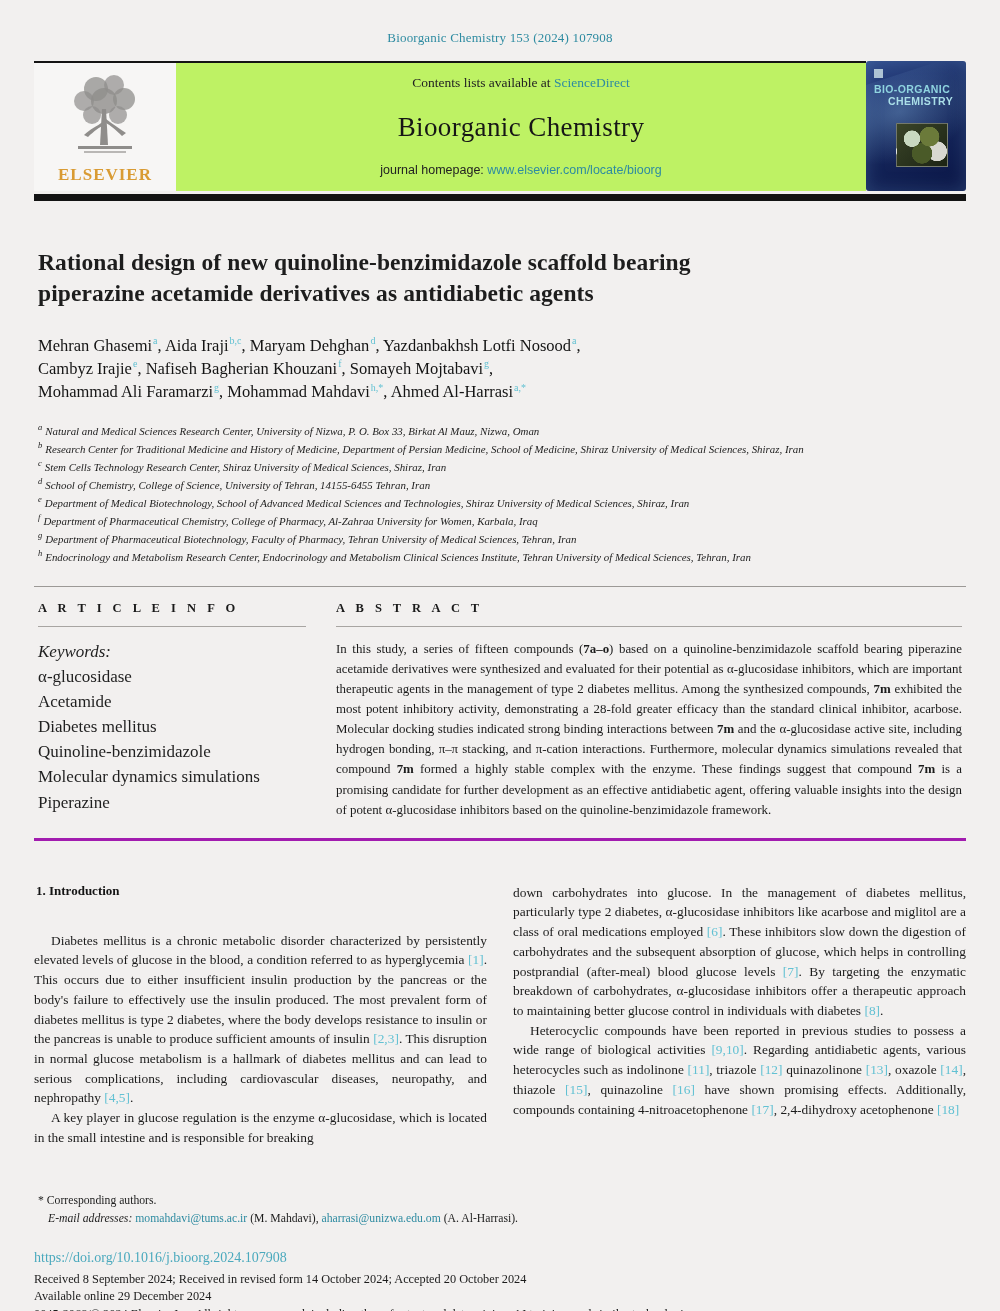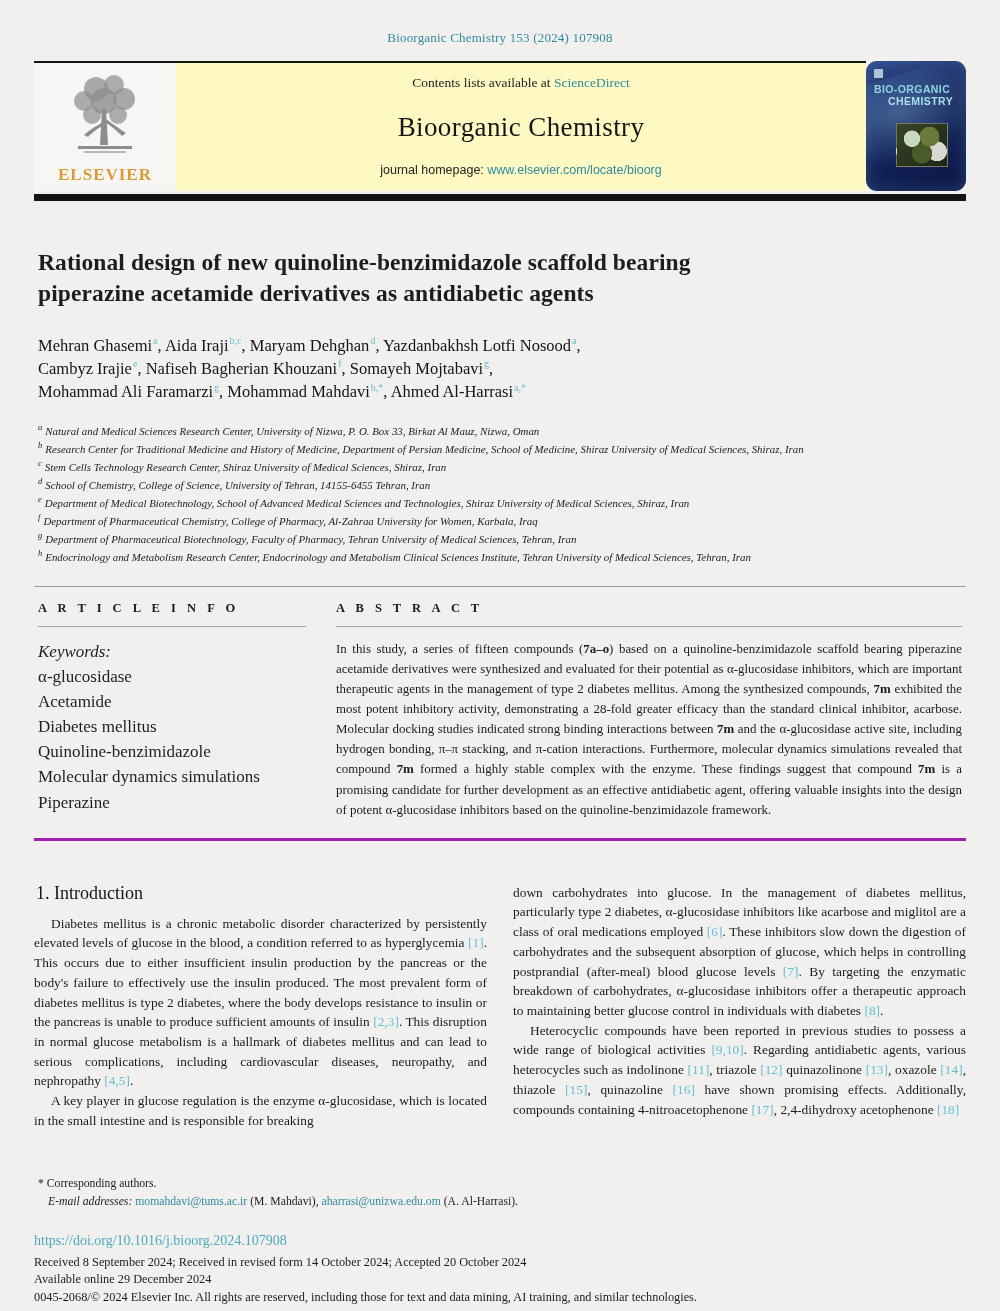--- a/index.html
+++ b/index.html
@@ -26,35 +26,35 @@
   .logo-box {
     width:142px; padding:8px 6px 6px 6px; text-align:center; background:#f7f6f5;
     display:flex; flex-direction:column; align-items:center; justify-content:flex-end;
   }
   .logo-box svg { display:block; margin-bottom:2px; }
   .elsevier-word {
     font-family:"Liberation Serif", serif; font-size:17px; letter-spacing:1px;
     color:#d99b33; font-weight:bold;
   }
   .gray-box {
-    flex:1; background:#fef9c3; display:flex; flex-direction:column;
+    flex:1; background:#bef264; display:flex; flex-direction:column;
     align-items:center; justify-content:space-between; padding:12px 18px 14px;
   }
   .contents-line { font-size:13.5px; color:#222; }
   .contents-line .tlink { cursor:pointer; }
   .journal-name {
     font-size:27px; color:#161616; letter-spacing:.4px; margin:4px 0;
   }
   .homepage-line {
     font-family:"Liberation Sans", sans-serif; font-weight:normal; font-size:12.5px; color:#222;
   }
   .tlink { color:#2e8ba1; }
   .cover {
     width:100px; margin-left:0; background:linear-gradient(155deg,#2c4687 0%,#17295f 45%,#0a1545 100%);
-    border-radius:11px; position:relative; overflow:hidden;
+    border-radius:3px; position:relative; overflow:hidden;
     box-shadow:inset 0 0 18px rgba(120,170,220,.25);
   }
   .cover .swirl {
     position:absolute; left:-20px; top:10px; width:140px; height:90px;
     background:radial-gradient(ellipse at 40% 40%, rgba(140,190,230,.35), rgba(0,0,0,0) 65%);
     transform:rotate(-18deg);
   }
   .cover-title {
     position:absolute; top:22px; left:8px; right:4px;
     font-family:"Liberation Sans", sans-serif; font-weight:bold;
@@ -95,21 +95,21 @@
   .keywords { font-size:17px; line-height:1.48; color:#1f1f1f; }
   .keywords .kw-label { font-style:italic; }
   .abstract-text { font-size:12.9px; line-height:1.56; text-align:justify; color:#1b1b1b; }
   .bold { font-weight:bold; }
   .ital { font-style:italic; }
   .ref { color:#62c1d3; }
 
   
   .intro { margin-top:42px; display:flex; gap:26px; }
   .col { flex:1; }
-  .intro h2 { font-size:18px; font-weight:normal; margin:0 0 10px 2px; color:#151515; }
+  .intro h2 { font-size:13px; font-weight:bold; margin:0 0 32px 2px; color:#151515; }
   .intro p {
     font-size:13.4px; line-height:1.47; text-align:justify; color:#1b1b1b;
   }
   .intro p.indent { text-indent:17px; }
 
   
   .footnotes { margin-top:44px; font-size:11.7px; line-height:1.55; color:#1d1d1d; }
   .footnotes .star-line { padding-left:4px; }
   .footnotes .email-line { padding-left:14px; }
   .doi-line { margin-top:22px; font-size:14px; color:#4aa9bd; }

